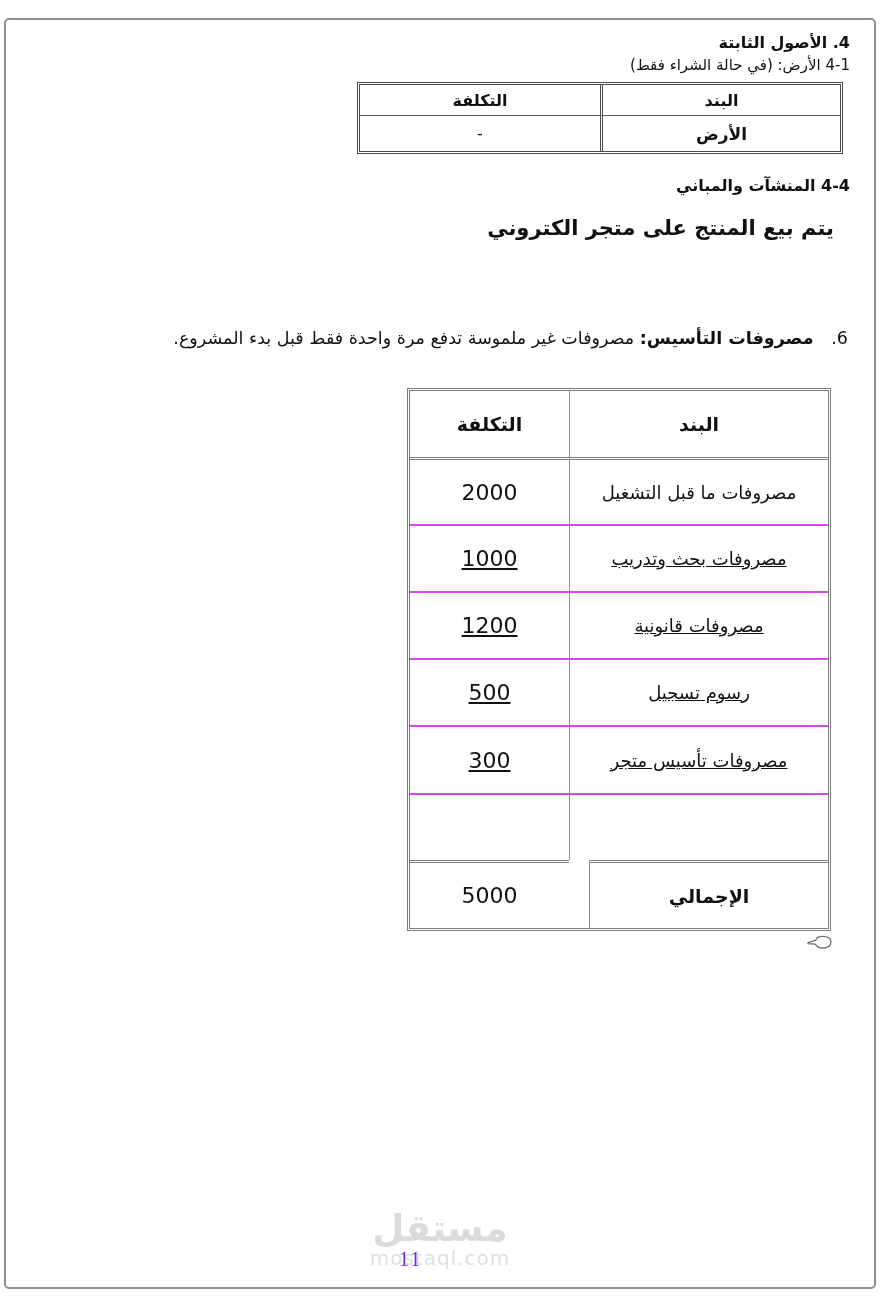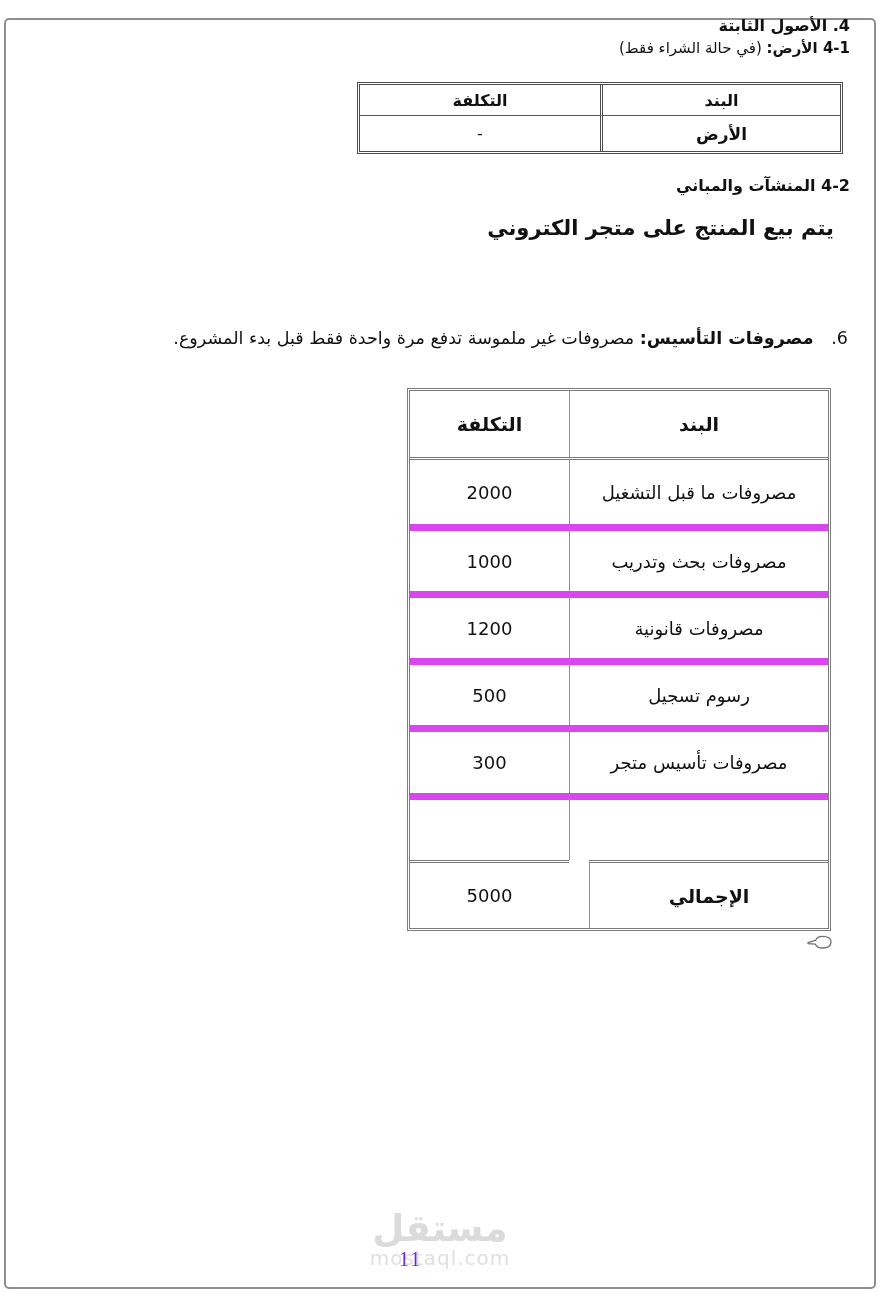--- a/index.html
+++ b/index.html
@@ -8,23 +8,23 @@
     width:882px; height:1299px; position:relative; overflow:hidden;
     font-family:"DejaVu Sans", sans-serif; color:#111;
   }
   .page-frame {
     position:absolute; left:4px; top:18px; width:872px; height:1271px;
     border:2px solid #8f8f8f; border-radius:5px; pointer-events:none;
   }
   .abs { position:absolute; }
 
   
-  .h-top { right:32px; top:14px; text-align:right; direction:rtl; line-height:23px; font-size:16px; }
+  .h-top { right:32px; top:31px; text-align:right; direction:rtl; line-height:23px; font-size:16px; }
   .h-top .ln1 { font-weight:bold; }
-  .h-top .bold { font-weight:bold; }
+  .h-top .bold { font-weight:normal; }
   .h-top .ln2 { font-size:15px; }
   .h-buildings { right:32px; top:176px; direction:rtl; font-weight:bold; font-size:16px; }
   .store-note { right:48px; top:216px; direction:rtl; font-weight:bold; font-size:21px; }
   .est-line { right:34px; top:328px; direction:rtl; font-size:17.5px; }
   .est-line .num { margin-left:12px; }
   .est-line .ttl { font-weight:bold; }
 
   
   .land-table {
     left:357px; top:82px; width:486px; height:72px;
@@ -41,24 +41,24 @@
   .est-table {
     left:407px; top:388px; width:424px; height:543px;
     border:3px double #7c7c7c; direction:rtl; background:#fff;
     display:grid; grid-template-columns:1fr 159px;
     grid-template-rows:66px 67px 67px 67px 67px 68px 67px 1fr;
   }
   .est-table .cell { display:flex; align-items:center; justify-content:center; }
   .est-table .c-item { border-left:1px solid #909090; }
   .est-table .hdr { font-weight:bold; font-size:19px; }
   .est-table .r1 { border-top:3px double #7c7c7c; }
-  .est-table .rs { border-top:7px solid #d946ef; }
+  .est-table .rs { border-top:2px solid #d946ef;text-decoration:underline; }
   .est-table .rt { border-top:3px double #7c7c7c; }
   .est-table .item { font-size:18px; }
-  .est-table .num { font-size:18px; direction:ltr; }
+  .est-table .num { font-size:22px; direction:ltr; }
   .est-table .total-lbl { font-weight:bold; font-size:19px;margin-left:20px; }
 
   .hand-mark { left:806px; top:934px; }
 
   
   .watermark { left:0; top:1209px; width:880px; text-align:center; z-index:1; direction:rtl; }
   .wm-logo { font-size:37px; font-weight:bold; color:#dbdbdb; line-height:40px; }
   .wm-domain { font-size:20px; color:#dfdfdf; letter-spacing:1px; direction:ltr; margin-top:-3px; }
   .page-number {
     left:399px; top:1248px; z-index:2; font-size:20px; letter-spacing:2px;
@@ -78,21 +78,21 @@
   </div>
 </div>
 
 <div class="abs land-table">
   <div class="cell hdr c-item">البند</div>
   <div class="cell hdr">التكلفة</div>
   <div class="cell b c-item">الأرض</div>
   <div class="cell">-</div>
 </div>
 
-<div class="abs h-buildings">4-2 المنشآت والمباني</div>
+<div class="abs h-buildings">4-4 المنشآت والمباني</div>
 <div class="abs store-note">يتم بيع المنتج على متجر الكتروني</div>
 
 <div class="abs est-line">
   <span class="num">6.</span>
   <span class="ttl">مصروفات التأسيس:</span>
   <span>مصروفات غير ملموسة تدفع مرة واحدة فقط قبل بدء المشروع.</span>
 </div>
 
 <div class="abs est-table">
   <div class="cell hdr c-item">البند</div>

